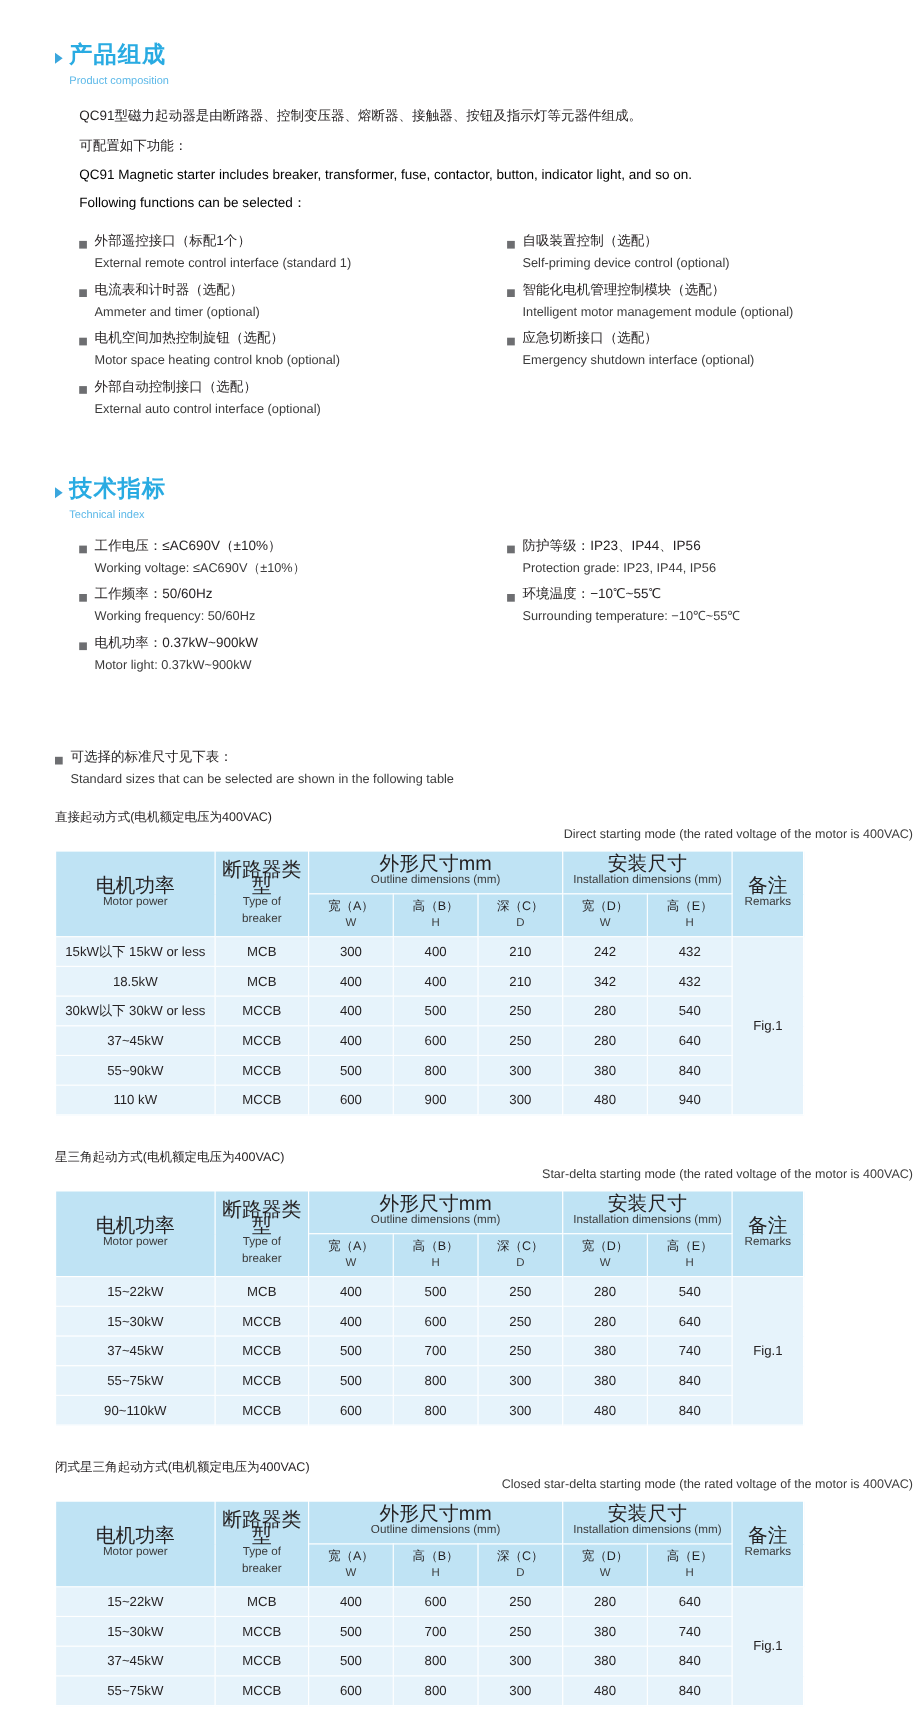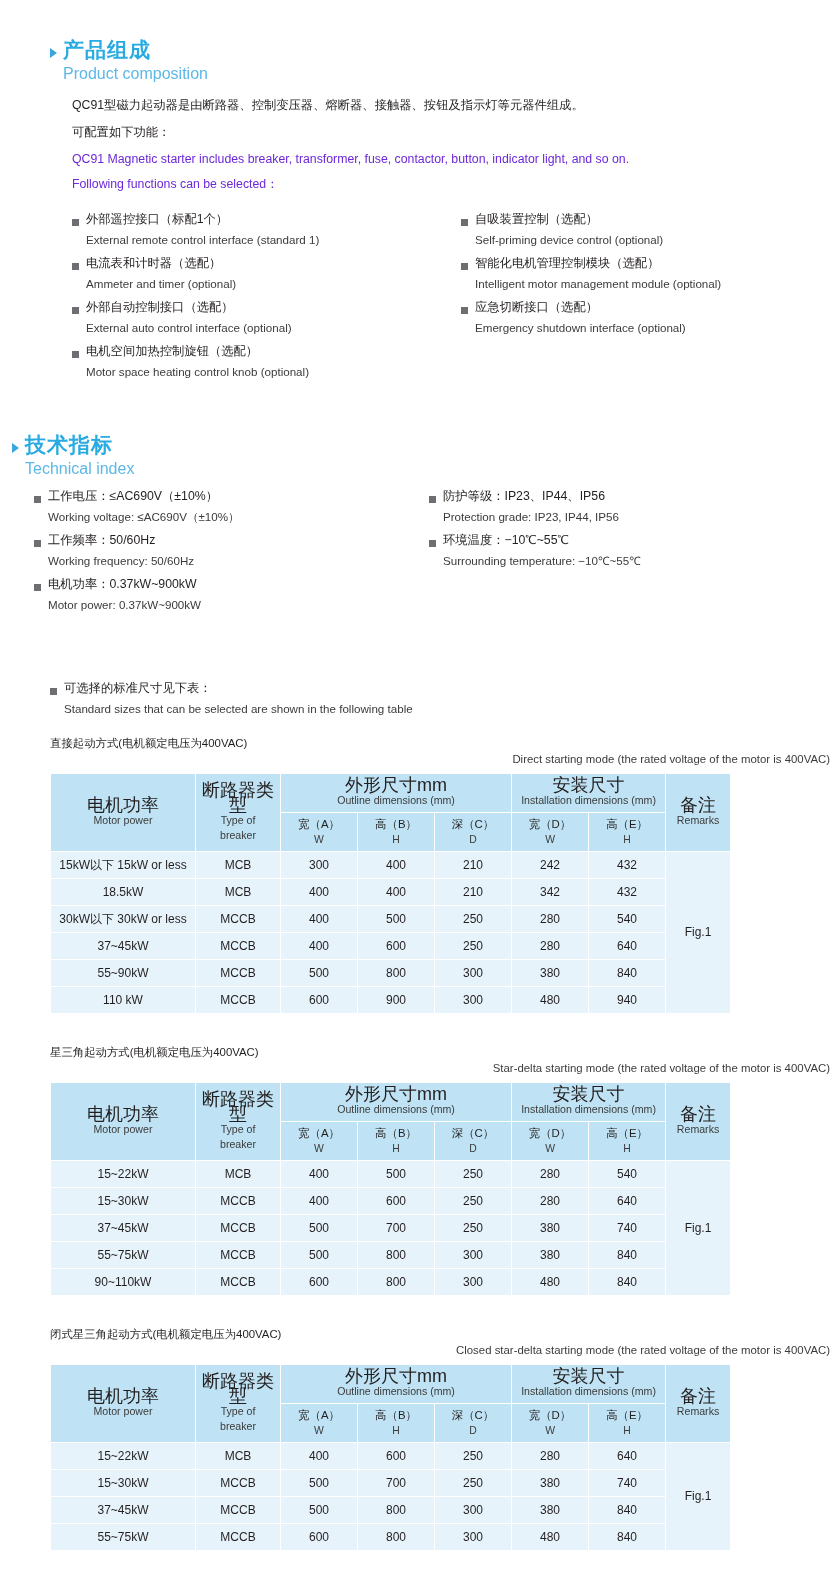--- a/index.html
+++ b/index.html
@@ -41,36 +41,36 @@
     flex: none;
   }
   .sec-title-cn {
     font-size: 21px;
     color: #29abe2;
     font-weight: bold;
     letter-spacing: 1px;
     line-height: 28px;
   }
   .sec-title-en {
-    font-size: 16px;
+    font-size: 10px;
     color: #5bb8e8;
     line-height: 18px;
     margin-left: 13px;
     margin-top: 1px;
   }
 
   
   .para {
     font-size: 12.3px;
     line-height: 21px;
     color: #231f20;
     margin-left: 22px;
   }
   .para.en {
-    color: #6d28d9;
+    color: #000000;
   }
 
   
   .bullets {
     display: flex;
     margin-left: 22px;
   }
   .bcol {
     width: 375px;
   }
@@ -177,30 +177,30 @@
         <div class="bitem">
           <div class="bcn">
               <span class="sq"></span>
               <span>电流表和计时器（选配）</span>
             </div>
           <div class="ben">Ammeter and timer (optional)</div>
         </div>
         <div class="bitem">
           <div class="bcn">
               <span class="sq"></span>
+              <span>电机空间加热控制旋钮（选配）</span>
+            </div>
+          <div class="ben">Motor space heating control knob (optional)</div>
+        </div>
+        <div class="bitem">
+          <div class="bcn">
+              <span class="sq"></span>
               <span>外部自动控制接口（选配）</span>
             </div>
           <div class="ben">External auto control interface (optional)</div>
-        </div>
-        <div class="bitem">
-          <div class="bcn">
-              <span class="sq"></span>
-              <span>电机空间加热控制旋钮（选配）</span>
-            </div>
-          <div class="ben">Motor space heating control knob (optional)</div>
         </div>
       </div>
       <div class="bcol right">
         <div class="bitem">
           <div class="bcn">
               <span class="sq"></span>
               <span>自吸装置控制（选配）</span>
             </div>
           <div class="ben">Self-priming device control (optional)</div>
         </div>
@@ -215,21 +215,21 @@
           <div class="bcn">
               <span class="sq"></span>
               <span>应急切断接口（选配）</span>
             </div>
           <div class="ben">Emergency shutdown interface (optional)</div>
         </div>
       </div>
     </div>
   </div>
 
-  <div class="section" style="padding-top:46px; margin-left:12px;">
+  <div class="section" style="padding-top:46px; padding-left:50px;">
     <div class="sec-head">
       <span class="tri"></span>
       <span class="sec-title-cn">技术指标</span>
     </div>
     <div class="sec-title-en">Technical index</div>
 
     <div style="height:8px"></div>
 
     <div class="bullets">
       <div class="bcol">
@@ -245,21 +245,21 @@
               <span class="sq"></span>
               <span>工作频率：50/60Hz</span>
             </div>
           <div class="ben">Working frequency: 50/60Hz</div>
         </div>
         <div class="bitem">
           <div class="bcn">
               <span class="sq"></span>
               <span>电机功率：0.37kW~900kW</span>
             </div>
-          <div class="ben">Motor power: 0.37kW~900kW</div>
+          <div class="ben">Motor light: 0.37kW~900kW</div>
         </div>
       </div>
       <div class="bcol right">
         <div class="bitem">
           <div class="bcn">
               <span class="sq"></span>
               <span>防护等级：IP23、IP44、IP56</span>
             </div>
           <div class="ben">Protection grade: IP23, IP44, IP56</div>
         </div>

